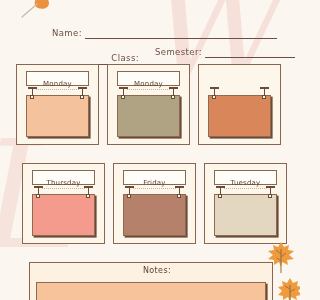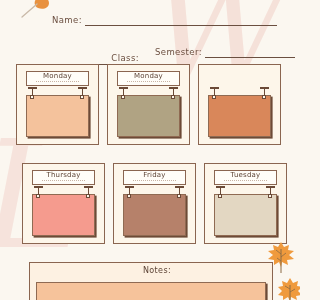--- a/index.html
+++ b/index.html
@@ -79,21 +79,21 @@
     color: #6b4f40;
     letter-spacing: 0.4px;
     white-space: nowrap;
     padding-bottom: 1px;
   }
   .field-rule {
     border-bottom: 1.3px solid #6b4f40;
     height: 0;
     margin-left: 3px;
   }
-  .f-name  { left: 52px; top: 15px;  }
+  .f-name  { left: 52px; top: 28px;  }
   .f-name  .field-rule { width: 192px; }
   .f-class { left: 52px; top: 53px; flex-direction: column;  }
   .f-class .field-rule { width: 84px; }
   .f-sem   { left: 155px; top: 38px; margin-top: 9px; }
   .f-sem   .field-rule { width: 90px; }
 
   
   .grid {
     position: absolute;
     left: 0; top: 0;
@@ -128,21 +128,21 @@
     top: 4px;
     right: 7px;
     height: 15px;
     background: #fffdf8;
     border: 1px solid #8a6550;
     box-sizing: border-box;
     display: flex;
     flex-direction: column;
     align-items: center;
     justify-content: flex-start;
-    padding-top: 0;
+    padding-top: 8px;
   }
   .day-label {
     font-family: "DejaVu Sans", sans-serif;
     font-size: 7px;
     color: #5d4436;
     letter-spacing: 0.2px;
     line-height: 8px;
     white-space: nowrap;
   }
   .day-dots {

